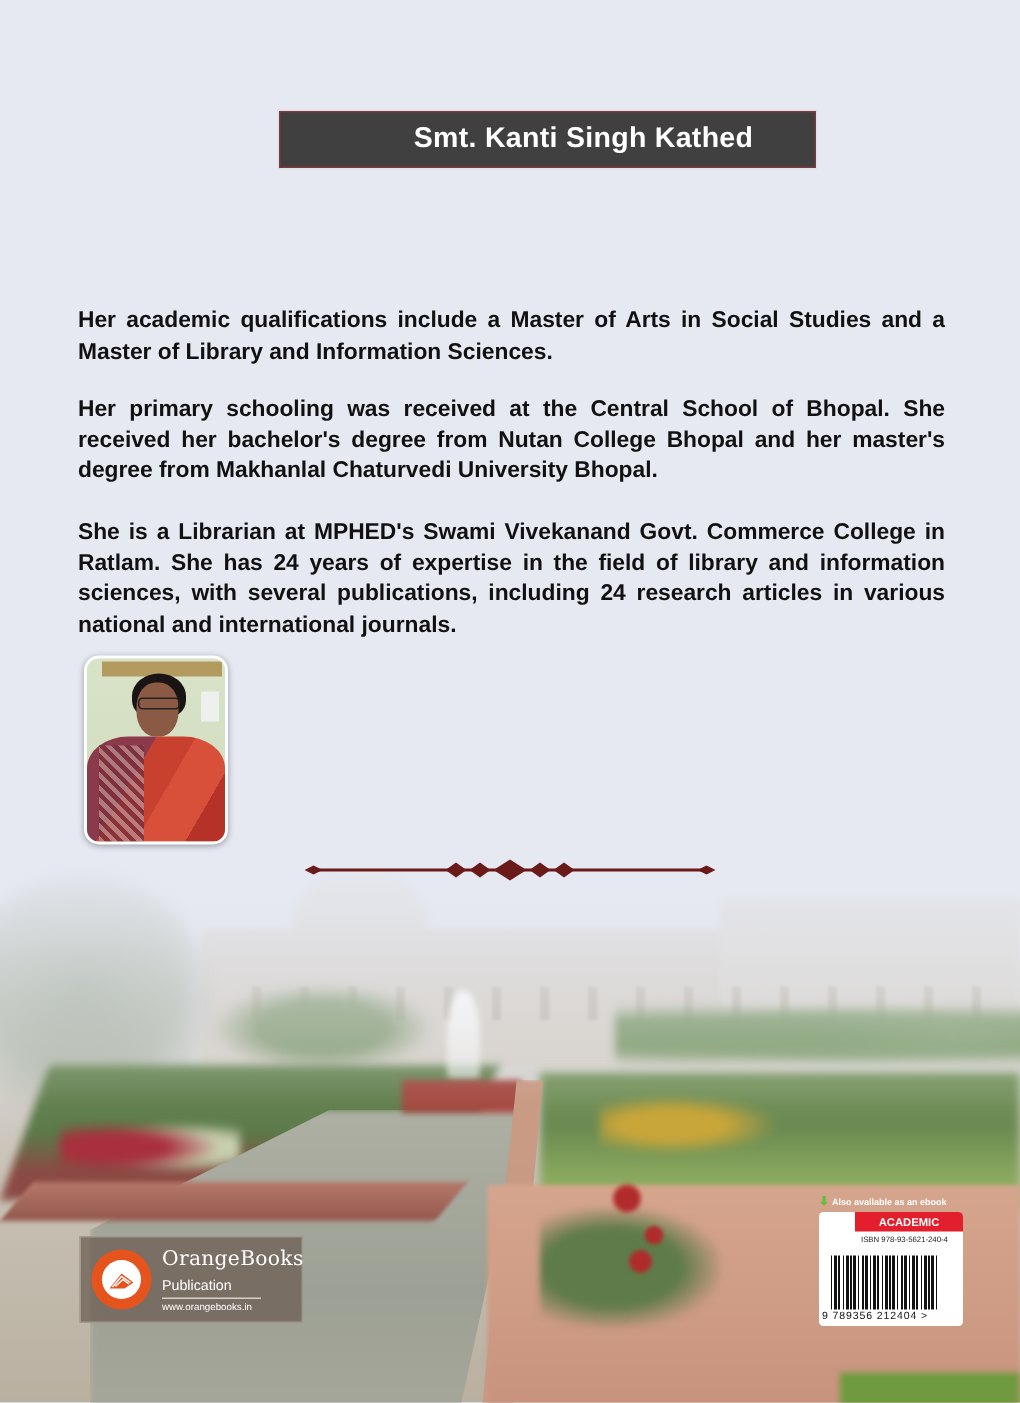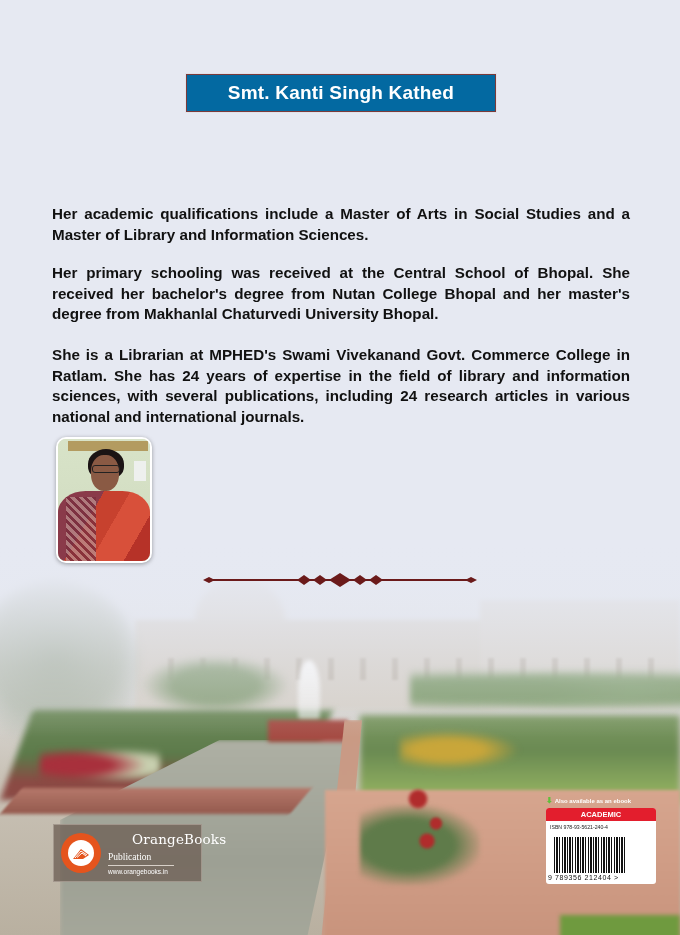--- a/index.html
+++ b/index.html
@@ -24,21 +24,21 @@
   .walk { position:absolute; left:320px; top:180px; width:70px; height:230px; background:linear-gradient(to bottom, #c99a84, #c89b86); clip-path:polygon(35% 0, 60% 0, 30% 100%, 0 100%); filter:blur(1.5px); }
   .lawn-right { position:absolute; left:360px; top:175px; width:320px; height:90px; background:linear-gradient(to bottom, #7c9863, #6a8a52 40%, #9cba64); filter:blur(3px); }
   .yellow-bed { position:absolute; left:400px; top:190px; width:120px; height:40px; background:radial-gradient(ellipse at 40% 50%, #c9a63a 0 35%, transparent 70%); filter:blur(3px); }
   .bed-right { position:absolute; left:325px; top:250px; width:355px; height:150px; background:linear-gradient(to bottom, #d6a58e, #c8937c); filter:blur(1.5px); }
   .bed-inner { position:absolute; left:360px; top:265px; width:120px; height:80px; background:radial-gradient(ellipse at 40% 50%, #5f7b4a 0 45%, transparent 75%); filter:blur(2px); }
   .roses { position:absolute; left:400px; top:245px; width:60px; height:70px; background:radial-gradient(circle at 30% 20%, #b02c2c 0 10%, transparent 16%), radial-gradient(circle at 60% 55%, #b02c2c 0 9%, transparent 14%), radial-gradient(circle at 45% 80%, #b02c2c 0 9%, transparent 14%); filter:blur(1px); }
   .lawn-low { position:absolute; left:560px; top:375px; width:120px; height:30px; background:#6f9a3f; filter:blur(2px); }
   .fog { position:absolute; inset:0; background:linear-gradient(to bottom, #e6e9f2 0%, rgba(230,233,242,.85) 12%, rgba(230,233,242,.35) 32%, rgba(230,233,242,0) 50%); }
 
   
-  .title-box { position:absolute; left:186px; top:74px; width:308px; height:36px; background:#0369a1; border:1px solid #7a3a3a; box-shadow:0 0 0 1px #e0e2ea; display:flex; align-items:center; justify-content:center; }
+  .title-box { position:absolute; left:186px; top:74px; width:308px; height:36px; background:#404040; border:1px solid #7a3a3a; box-shadow:0 0 0 1px #e0e2ea; display:flex; align-items:center; justify-content:center;padding-left:48px; }
   .title-box span { color:#ffffff; font-weight:bold; font-size:19px; letter-spacing:0.2px; }
 
   .bio { position:absolute; left:52px; width:578px; color:#111; font-size:15.2px; font-weight:bold; line-height:20.5px; text-align:justify; margin:0; }
   .bio.p1 { top:135px; line-height:30px; }
   .bio.p2 { top:204px; }
   .bio.p3 { top:263px; }
   .bio.p4 { top:345px; }
 
   .photo { position:absolute; left:56px; top:437px; width:92px; height:122px; border-radius:10px; border:2px solid #fff; box-shadow:0 1px 4px rgba(0,0,0,.35); overflow:hidden; background:#d7e0c9; }
   .photo .wall { position:absolute; inset:0; background:linear-gradient(to bottom, #d8e3c8, #cfdabf); }
@@ -49,29 +49,29 @@
   .photo .glasses { position:absolute; left:34px; top:26px; width:26px; height:6px; border:1px solid #222; border-radius:3px; }
   .photo .saree { position:absolute; left:0; top:52px; width:92px; height:70px; background:linear-gradient(120deg, #8a3a4a 0 35%, #c7412e 35% 55%, #d8503a 55% 80%, #b63228 80%); border-radius:30% 30% 0 0; }
   .photo .drape { position:absolute; left:8px; top:58px; width:30px; height:64px; background:repeating-linear-gradient(45deg, #b98a8a 0 3px, #7a2e3e 3px 6px); opacity:.8; }
 
   .divider { position:absolute; left:203px; top:572px; width:274px; height:16px; }
 
   .publisher { position:absolute; left:53px; top:824px; width:147px; height:56px; background:rgba(110,96,86,.78); border:1px solid rgba(200,190,180,.5); }
   .pub-logo { position:absolute; left:7px; top:8px; width:40px; height:40px; border-radius:50%; background:#e5541d; }
   .pub-logo .inner { position:absolute; left:7px; top:7px; width:26px; height:26px; border-radius:50%; background:#fff; }
   .pub-logo svg { position:absolute; left:10px; top:12px; }
-  .pub-name { position:absolute; left:54px; top:6px; color:#fff; font-family:"DejaVu Serif", serif; font-size:13.5px; letter-spacing:0.2px;margin-left:24px; }
-  .pub-sub { position:absolute; left:54px; top:27px; color:#fff; font-family:Liberation Serif, serif; font-size:9.5px; }
+  .pub-name { position:absolute; left:54px; top:6px; color:#fff; font-family:"DejaVu Serif", serif; font-size:13.5px; letter-spacing:0.2px; }
+  .pub-sub { position:absolute; left:54px; top:27px; color:#fff; font-family:Liberation Sans, sans-serif; font-size:9.5px; }
   .pub-line { position:absolute; left:54px; top:40px; width:66px; height:1px; background:#d8d0c8; }
   .pub-url { position:absolute; left:54px; top:43px; color:#fff; font-size:6.5px; }
 
   .isbn-block { position:absolute; left:546px; top:796px; width:86px; height:90px; }
   .ebook { position:absolute; left:0; top:0; width:86px; height:12px; color:#fff; font-size:6px; font-weight:bold; white-space:nowrap; }
   .ebook .arrow { color:#5fbf3a; font-size:8px; margin-right:2px; }
-  .barcode-card { position:absolute; left:0; top:12px; width:110px; height:76px; background:#fff; border-radius:3px; overflow:hidden; }
+  .barcode-card { position:absolute; left:0; top:12px; width:72px; height:76px; background:#fff; border-radius:3px; overflow:hidden;padding-left:24px; }
   .academic { height:13px; background:#e31e2d; color:#fff; font-size:7.5px; font-weight:bold; text-align:center; line-height:13px; }
   .isbn-text { font-size:5.2px; color:#222; margin:3px 0 0 4px; }
   .bars { position:absolute; left:8px; top:29px; width:72px; height:36px; background:repeating-linear-gradient(to right, #111 0 1px, #fff 1px 2px, #111 2px 4px, #fff 4px 5px, #111 5px 6px, #fff 6px 8px, #111 8px 9px, #fff 9px 10px, #111 10px 12px, #fff 12px 13px); }
   .bar-num { position:absolute; left:2px; top:66px; width:84px; font-size:7px; color:#111; letter-spacing:0.6px; white-space:nowrap; }
 </style>
 </head>
 <body>
 
 <div class="page">
 

